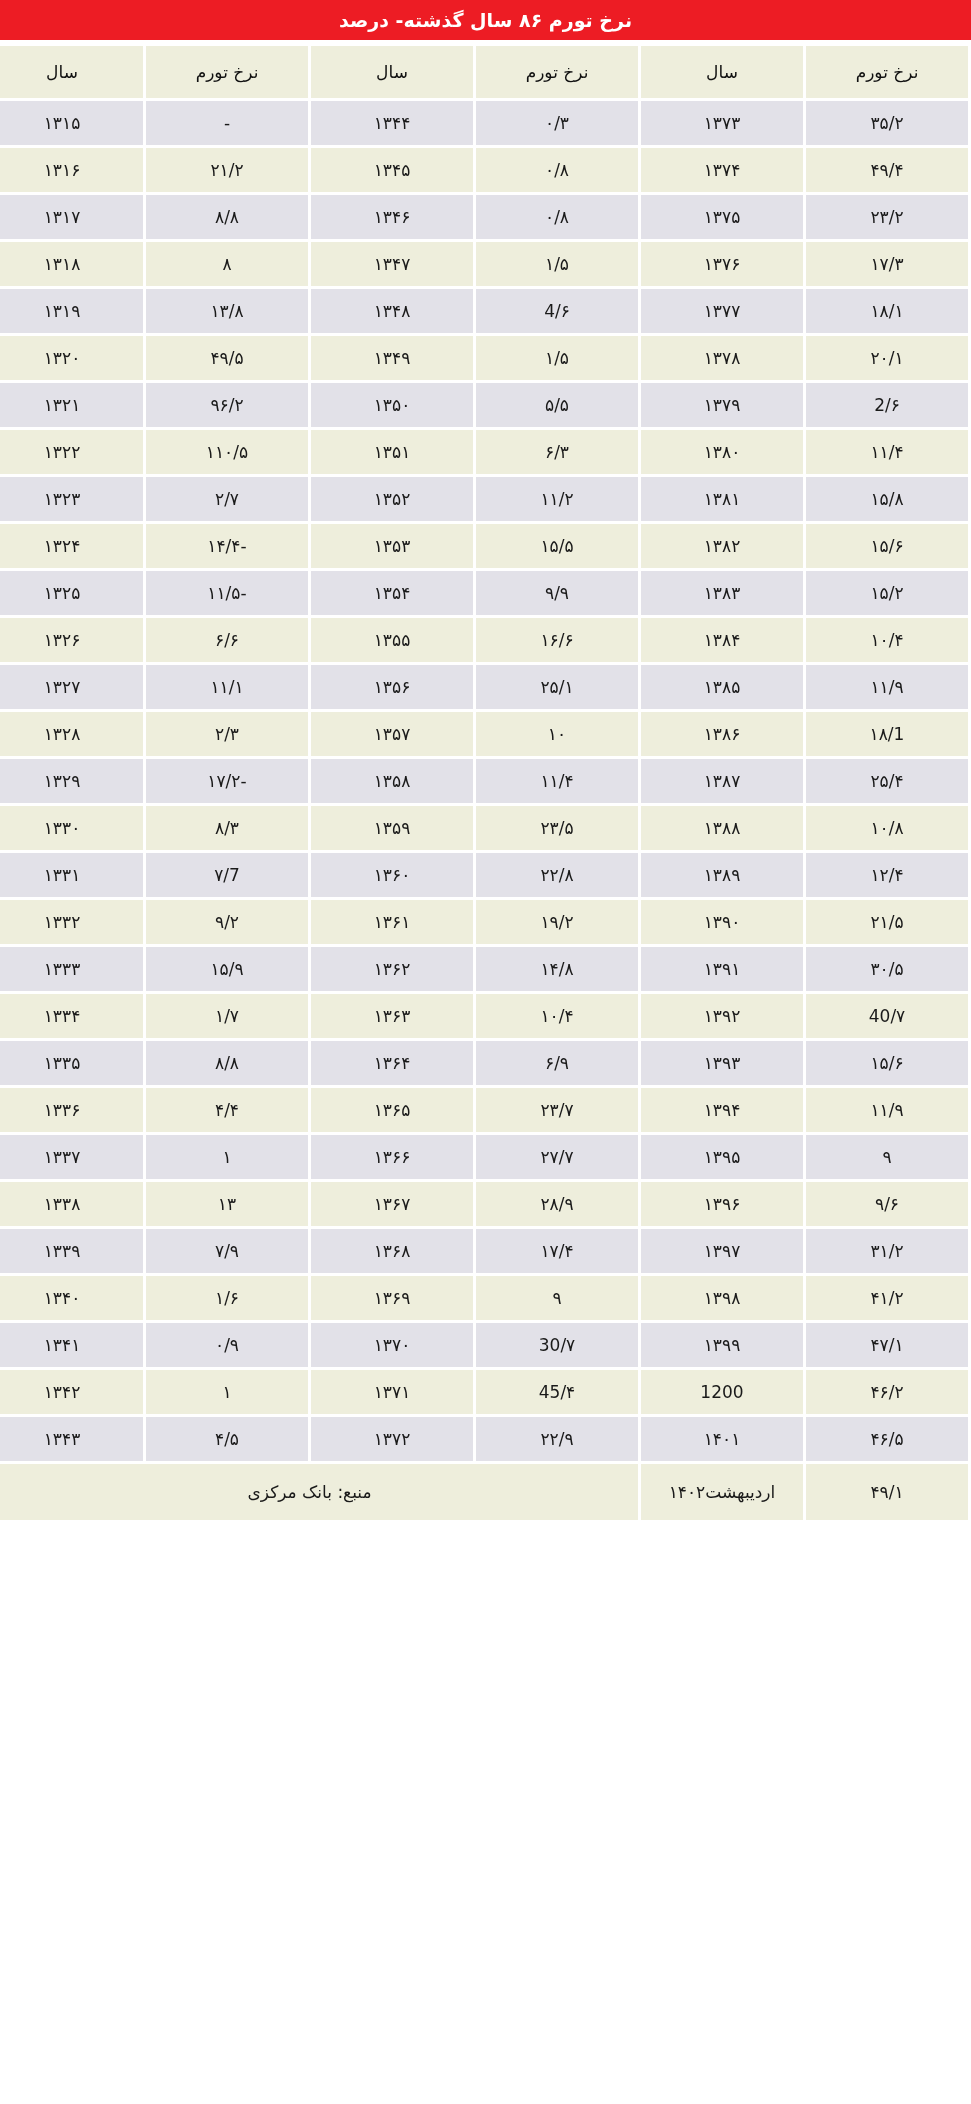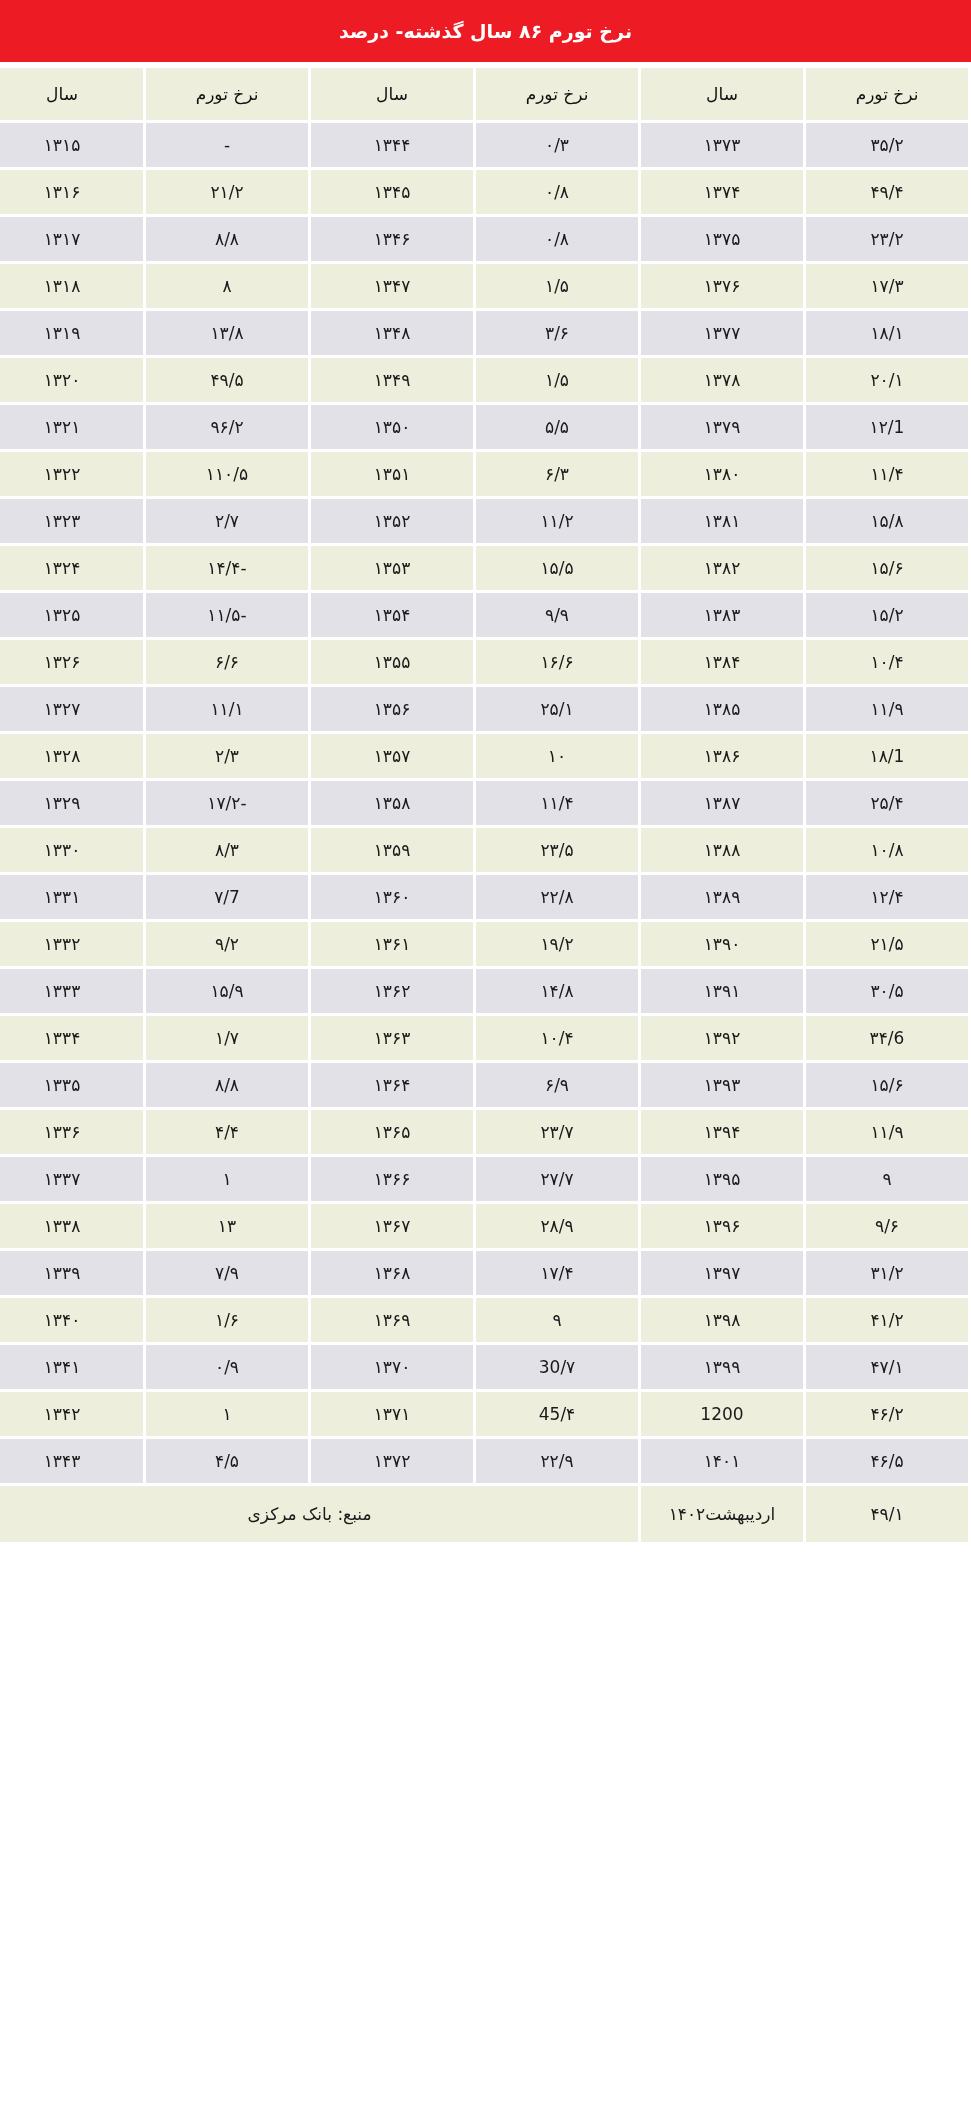--- a/index.html
+++ b/index.html
@@ -15,21 +15,21 @@
   }
   .sheet {
     width: 971px;
     box-sizing: border-box;
     background: #ffffff;
   }
   
   .title-bar {
     background: #ed1c24;
     color: #ffffff;
-    height: 62px;
+    height: 40px;
     display: flex;
     align-items: center;
     justify-content: center;
     text-align: center;
     font-size: 19px;
     font-weight: 700;
     letter-spacing: 0.2px;
     margin: 0 0 3px 0;
   }
   
@@ -128,35 +128,35 @@
           <td>۱۷/۳</td>
           <td>۱۳۷۶</td>
           <td>۱/۵</td>
           <td>۱۳۴۷</td>
           <td>۸</td>
           <td>۱۳۱۸</td>
         </tr>
         <tr class="odd">
           <td>۱۸/۱</td>
           <td>۱۳۷۷</td>
-          <td>۳/۶</td>
+          <td>4/۶</td>
           <td>۱۳۴۸</td>
           <td>۱۳/۸</td>
           <td>۱۳۱۹</td>
         </tr>
         <tr class="even">
           <td>۲۰/۱</td>
           <td>۱۳۷۸</td>
           <td>۱/۵</td>
           <td>۱۳۴۹</td>
           <td>۴۹/۵</td>
           <td>۱۳۲۰</td>
         </tr>
         <tr class="odd">
-          <td>۱۲/1</td>
+          <td>2/۶</td>
           <td>۱۳۷۹</td>
           <td>۵/۵</td>
           <td>۱۳۵۰</td>
           <td>۹۶/۲</td>
           <td>۱۳۲۱</td>
         </tr>
         <tr class="even">
           <td>۱۱/۴</td>
           <td>۱۳۸۰</td>
           <td>۶/۳</td>
@@ -246,21 +246,21 @@
         </tr>
         <tr class="odd">
           <td>۳۰/۵</td>
           <td>۱۳۹۱</td>
           <td>۱۴/۸</td>
           <td>۱۳۶۲</td>
           <td>۱۵/۹</td>
           <td>۱۳۳۳</td>
         </tr>
         <tr class="even">
-          <td>۳۴/6</td>
+          <td>40/۷</td>
           <td>۱۳۹۲</td>
           <td>۱۰/۴</td>
           <td>۱۳۶۳</td>
           <td>۱/۷</td>
           <td>۱۳۳۴</td>
         </tr>
         <tr class="odd">
           <td>۱۵/۶</td>
           <td>۱۳۹۳</td>
           <td>۶/۹</td>

